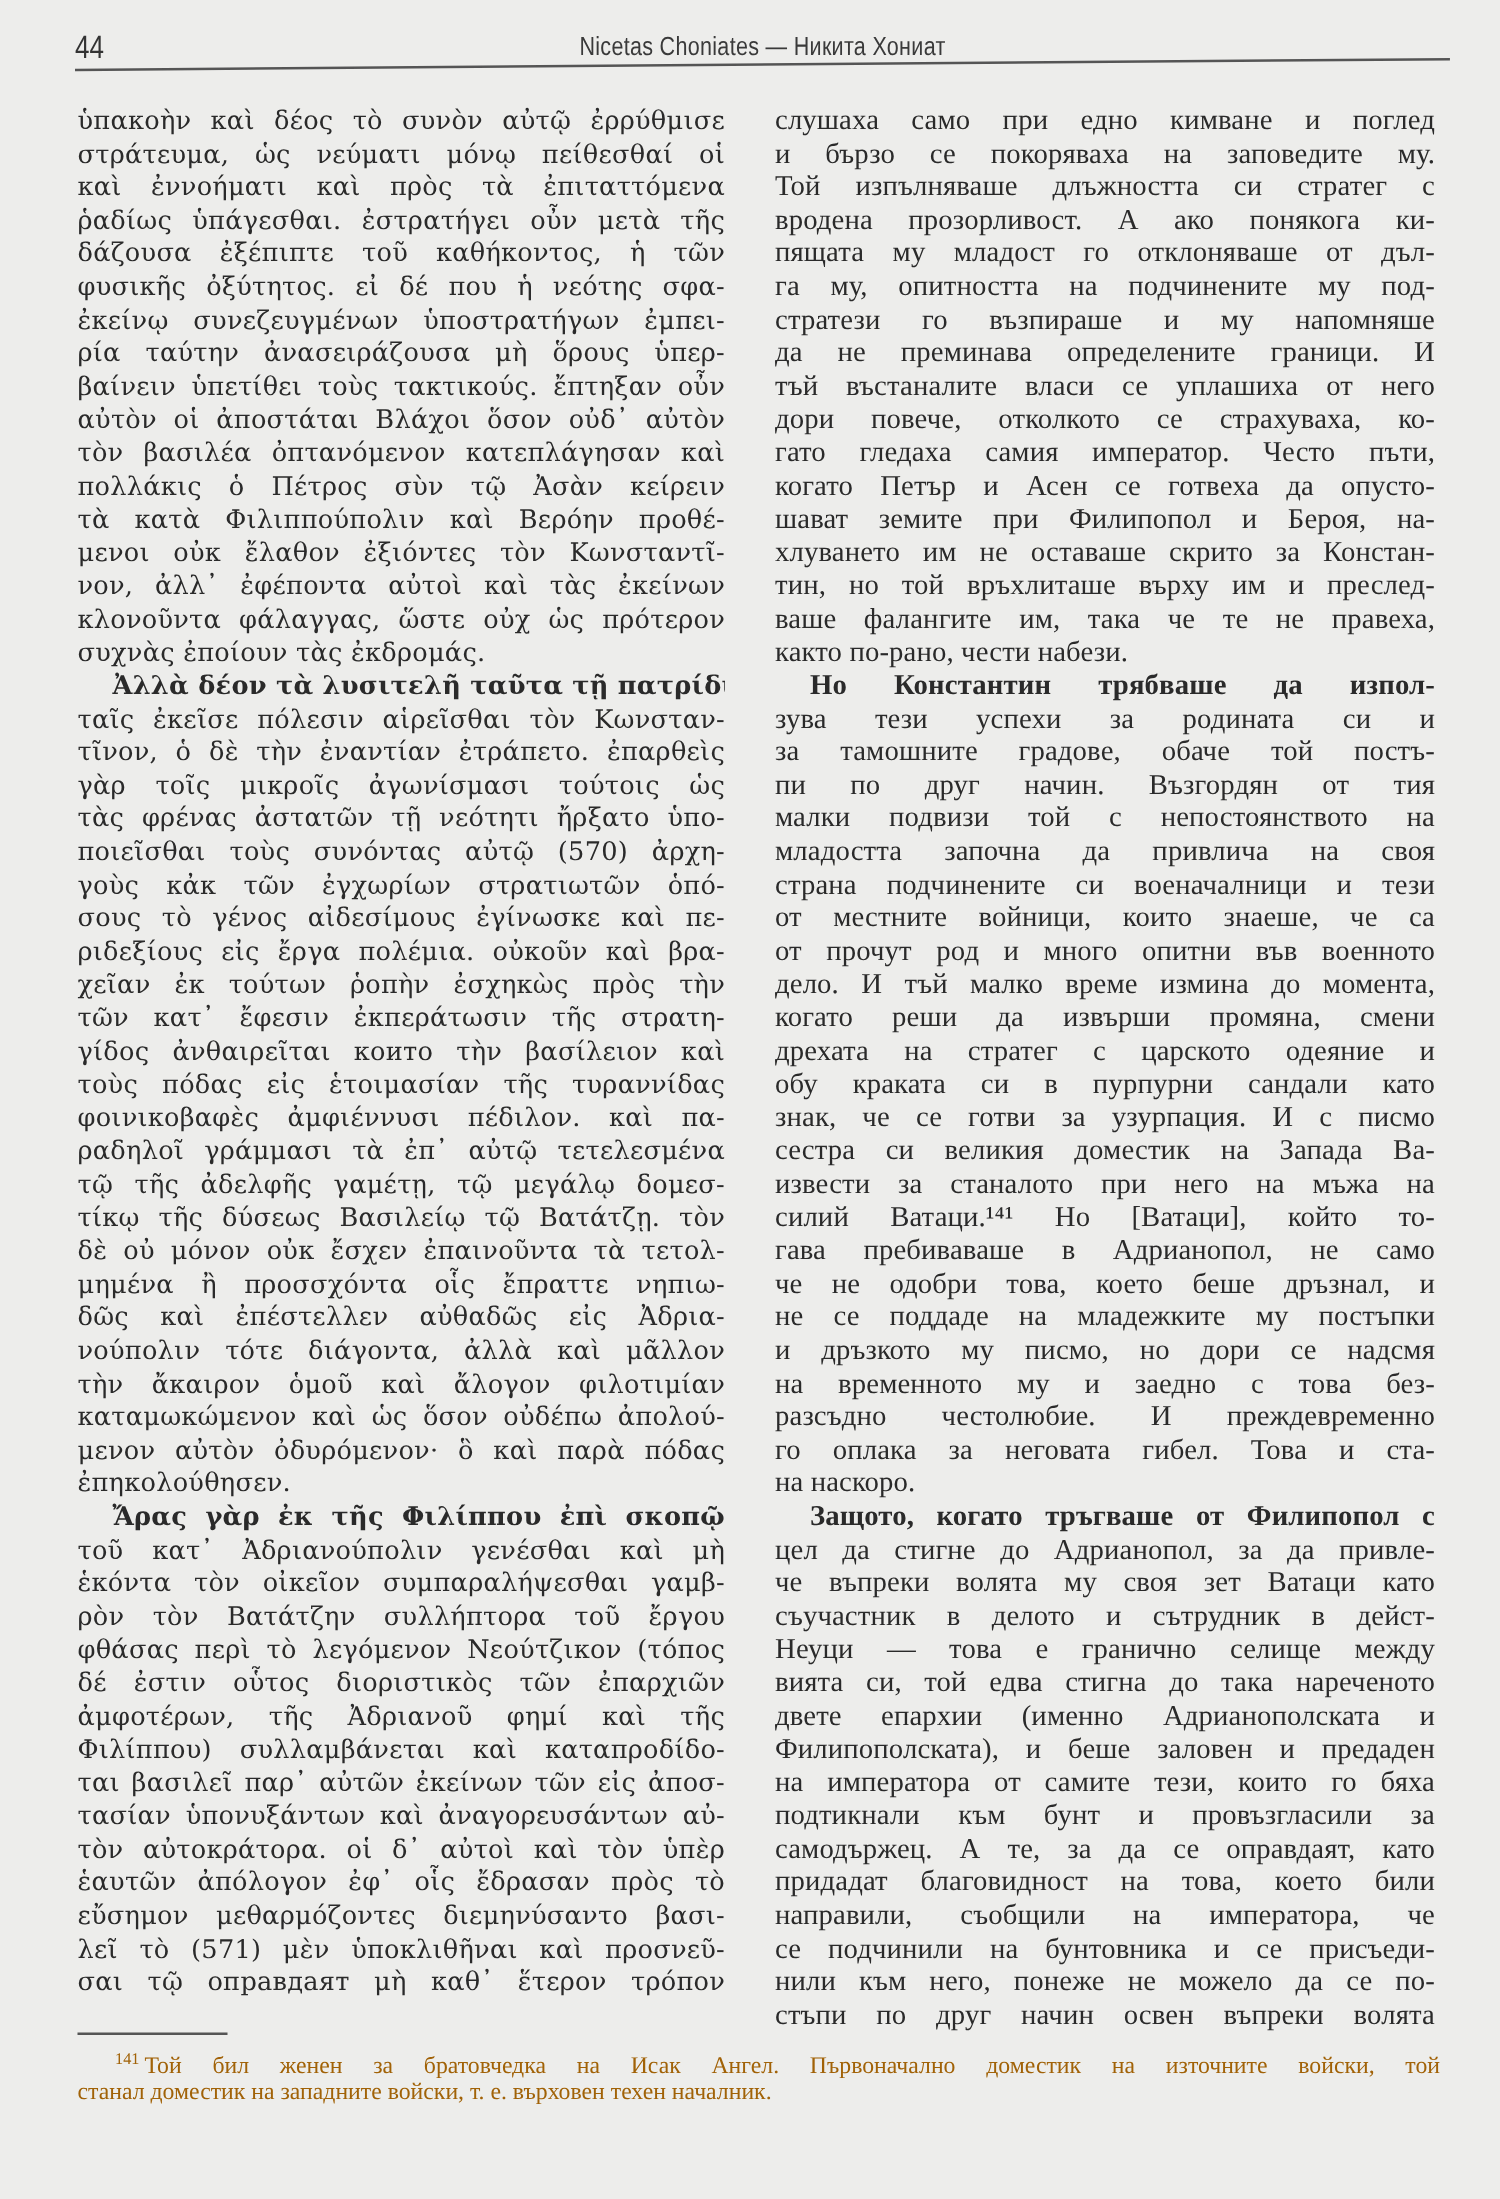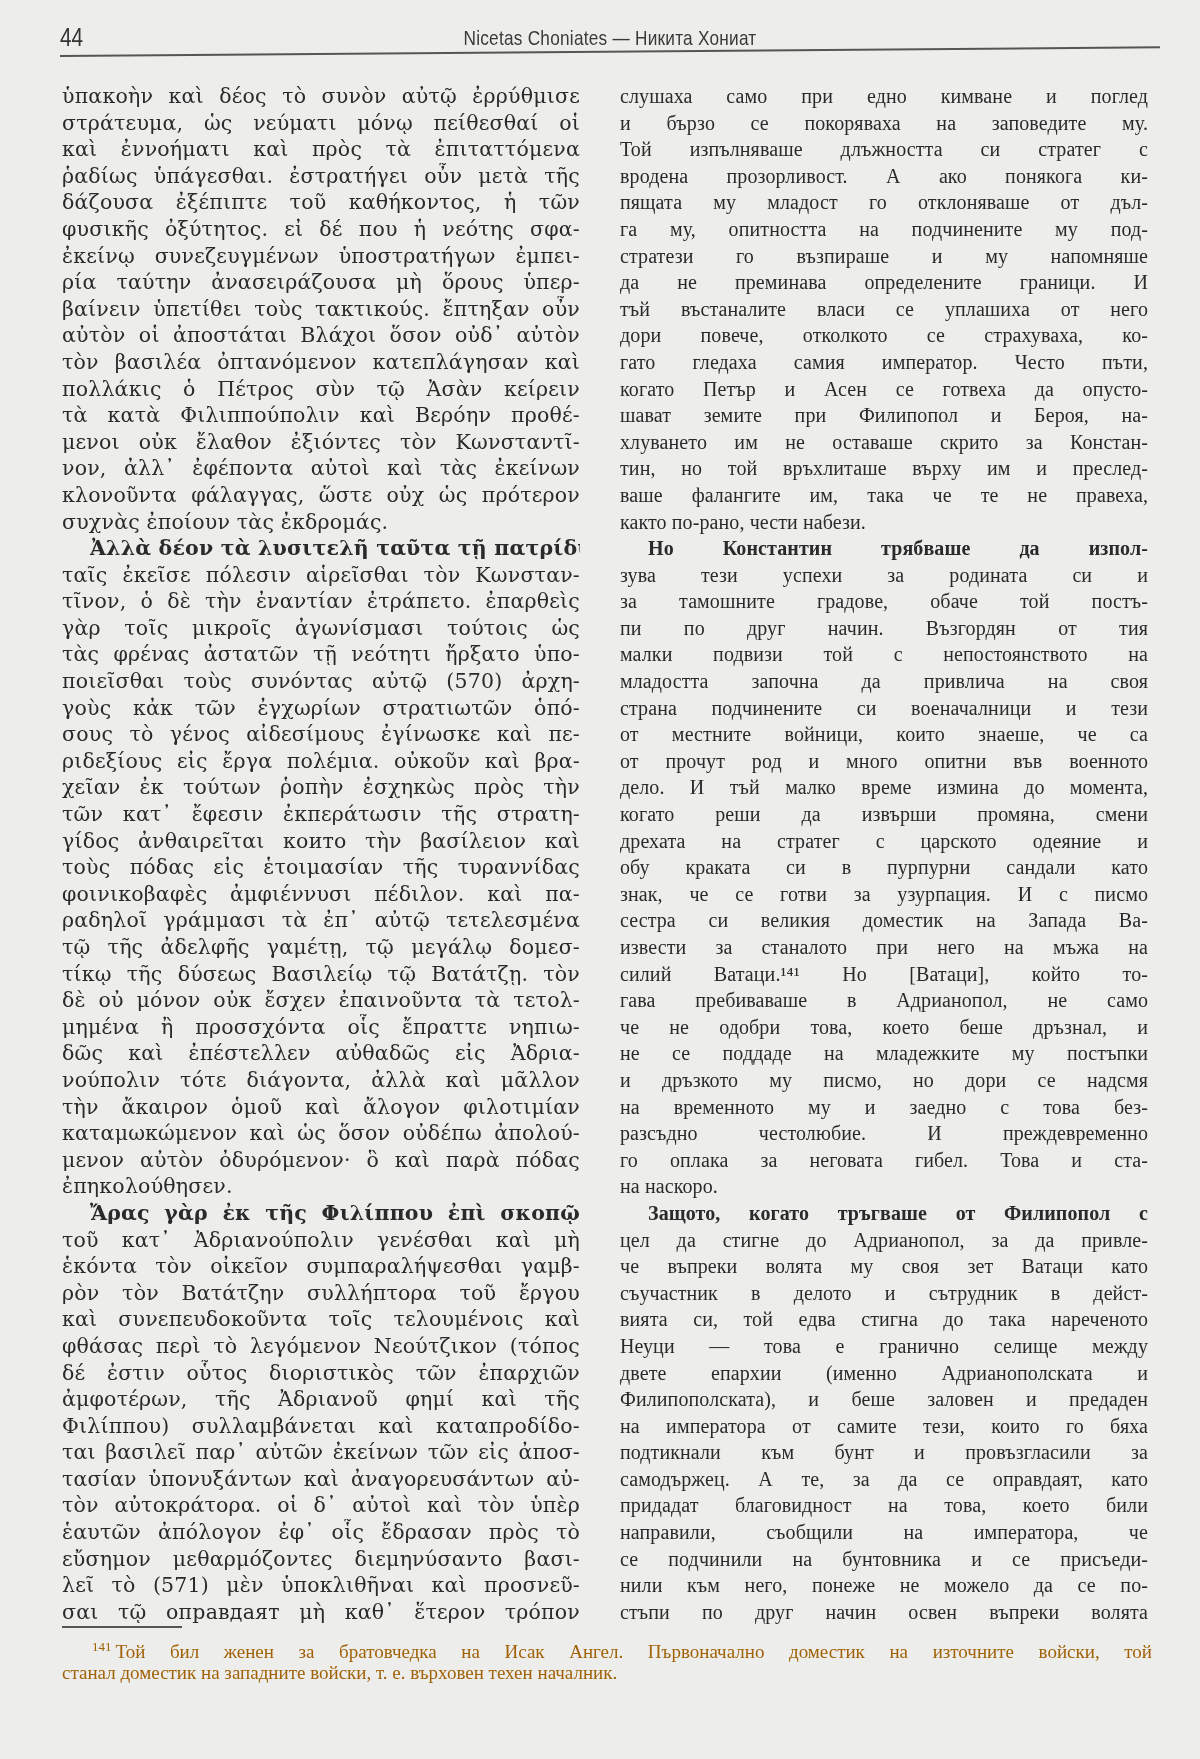--- a/index.html
+++ b/index.html
@@ -65,21 +65,21 @@
       left: 62px;
       width: 518px;
       font-family: "DejaVu Serif", "Liberation Serif", serif;
       font-size: 20.5px;
       letter-spacing: 0.2px;
     }
     .col-bulgarian {
       left: 620px;
       width: 528px;
       font-family: "Liberation Serif", "DejaVu Serif", serif;
-      font-size: 20px;
+      font-size: 23px;
       letter-spacing: 0.1px;
     }
     .line {
       display: block;
       white-space: nowrap;
       text-align: justify;
       text-align-last: justify;
       height: 26.6px;
       overflow: hidden;
     }
@@ -171,21 +171,20 @@
       <span class="line">δῶς καὶ ἐπέστελλεν αὐθαδῶς εἰς Ἀδρια-</span>
       <span class="line">νούπολιν τότε διάγοντα, ἀλλὰ καὶ μᾶλλον</span>
       <span class="line">τὴν ἄκαιρον ὁμοῦ καὶ ἄλογον φιλοτιμίαν</span>
       <span class="line">καταμωκώμενον καὶ ὡς ὅσον οὐδέπω ἀπολού-</span>
       <span class="line">μενον αὐτὸν ὀδυρόμενον· ὃ καὶ παρὰ πόδας</span>
       <span class="line last">ἐπηκολούθησεν.</span>
       <span class="line indent">Ἄρας γὰρ ἐκ τῆς Φιλίππου ἐπὶ σκοπῷ</span>
       <span class="line">τοῦ κατ᾽ Ἀδριανούπολιν γενέσθαι καὶ μὴ</span>
       <span class="line">ἑκόντα τὸν οἰκεῖον συμπαραλήψεσθαι γαμβ-</span>
       <span class="line">ρὸν τὸν Βατάτζην συλλήπτορα τοῦ ἔργου</span>
-      <span class="line">καὶ συνεπευδοκοῦντα τοῖς τελουμένοις καὶ</span>
       <span class="line">φθάσας περὶ τὸ λεγόμενον Νεούτζικον (τόπος</span>
       <span class="line">δέ ἐστιν οὗτος διοριστικὸς τῶν ἐπαρχιῶν</span>
       <span class="line">ἀμφοτέρων, τῆς Ἀδριανοῦ φημί καὶ τῆς</span>
       <span class="line">Φιλίππου) συλλαμβάνεται καὶ καταπροδίδο-</span>
       <span class="line">ται βασιλεῖ παρ᾽ αὐτῶν ἐκείνων τῶν εἰς ἀποσ-</span>
       <span class="line">τασίαν ὑπονυξάντων καὶ ἀναγορευσάντων αὐ-</span>
       <span class="line">τὸν αὐτοκράτορα. οἱ δ᾽ αὐτοὶ καὶ τὸν ὑπὲρ</span>
       <span class="line">ἑαυτῶν ἀπόλογον ἐφ᾽ οἷς ἔδρασαν πρὸς τὸ</span>
       <span class="line">εὔσημον μεθαρμόζοντες διεμηνύσαντο βασι-</span>
       <span class="line">λεῖ τὸ (571) μὲν ὑποκλιθῆναι καὶ προσνεῦ-</span>
@@ -232,22 +231,22 @@
       <span class="line">не се поддаде на младежките му постъпки</span>
       <span class="line">и дръзкото му писмо, но дори се надсмя</span>
       <span class="line">на временното му и заедно с това без-</span>
       <span class="line">разсъдно честолюбие. И преждевременно</span>
       <span class="line">го оплака за неговата гибел. Това и ста-</span>
       <span class="line last">на наскоро.</span>
       <span class="line indent">Защото, когато тръгваше от Филипопол с</span>
       <span class="line">цел да стигне до Адрианопол, за да привле-</span>
       <span class="line">че въпреки волята му своя зет Ватаци като</span>
       <span class="line">съучастник в делото и сътрудник в дейст-</span>
+      <span class="line">Неуци — това е гранично селище между</span>
       <span class="line">вията си, той едва стигна до така нареченото</span>
-      <span class="line">Неуци — това е гранично селище между</span>
       <span class="line">двете епархии (именно Адрианополската и</span>
       <span class="line">Филипополската), и беше заловен и предаден</span>
       <span class="line">на императора от самите тези, които го бяха</span>
       <span class="line">подтикнали към бунт и провъзгласили за</span>
       <span class="line">самодържец. А те, за да се оправдаят, като</span>
       <span class="line">придадат благовидност на това, което били</span>
       <span class="line">направили, съобщили на императора, че</span>
       <span class="line">се подчинили на бунтовника и се присъеди-</span>
       <span class="line">нили към него, понеже не можело да се по-</span>
       <span class="line">стъпи по друг начин освен въпреки волята</span>

